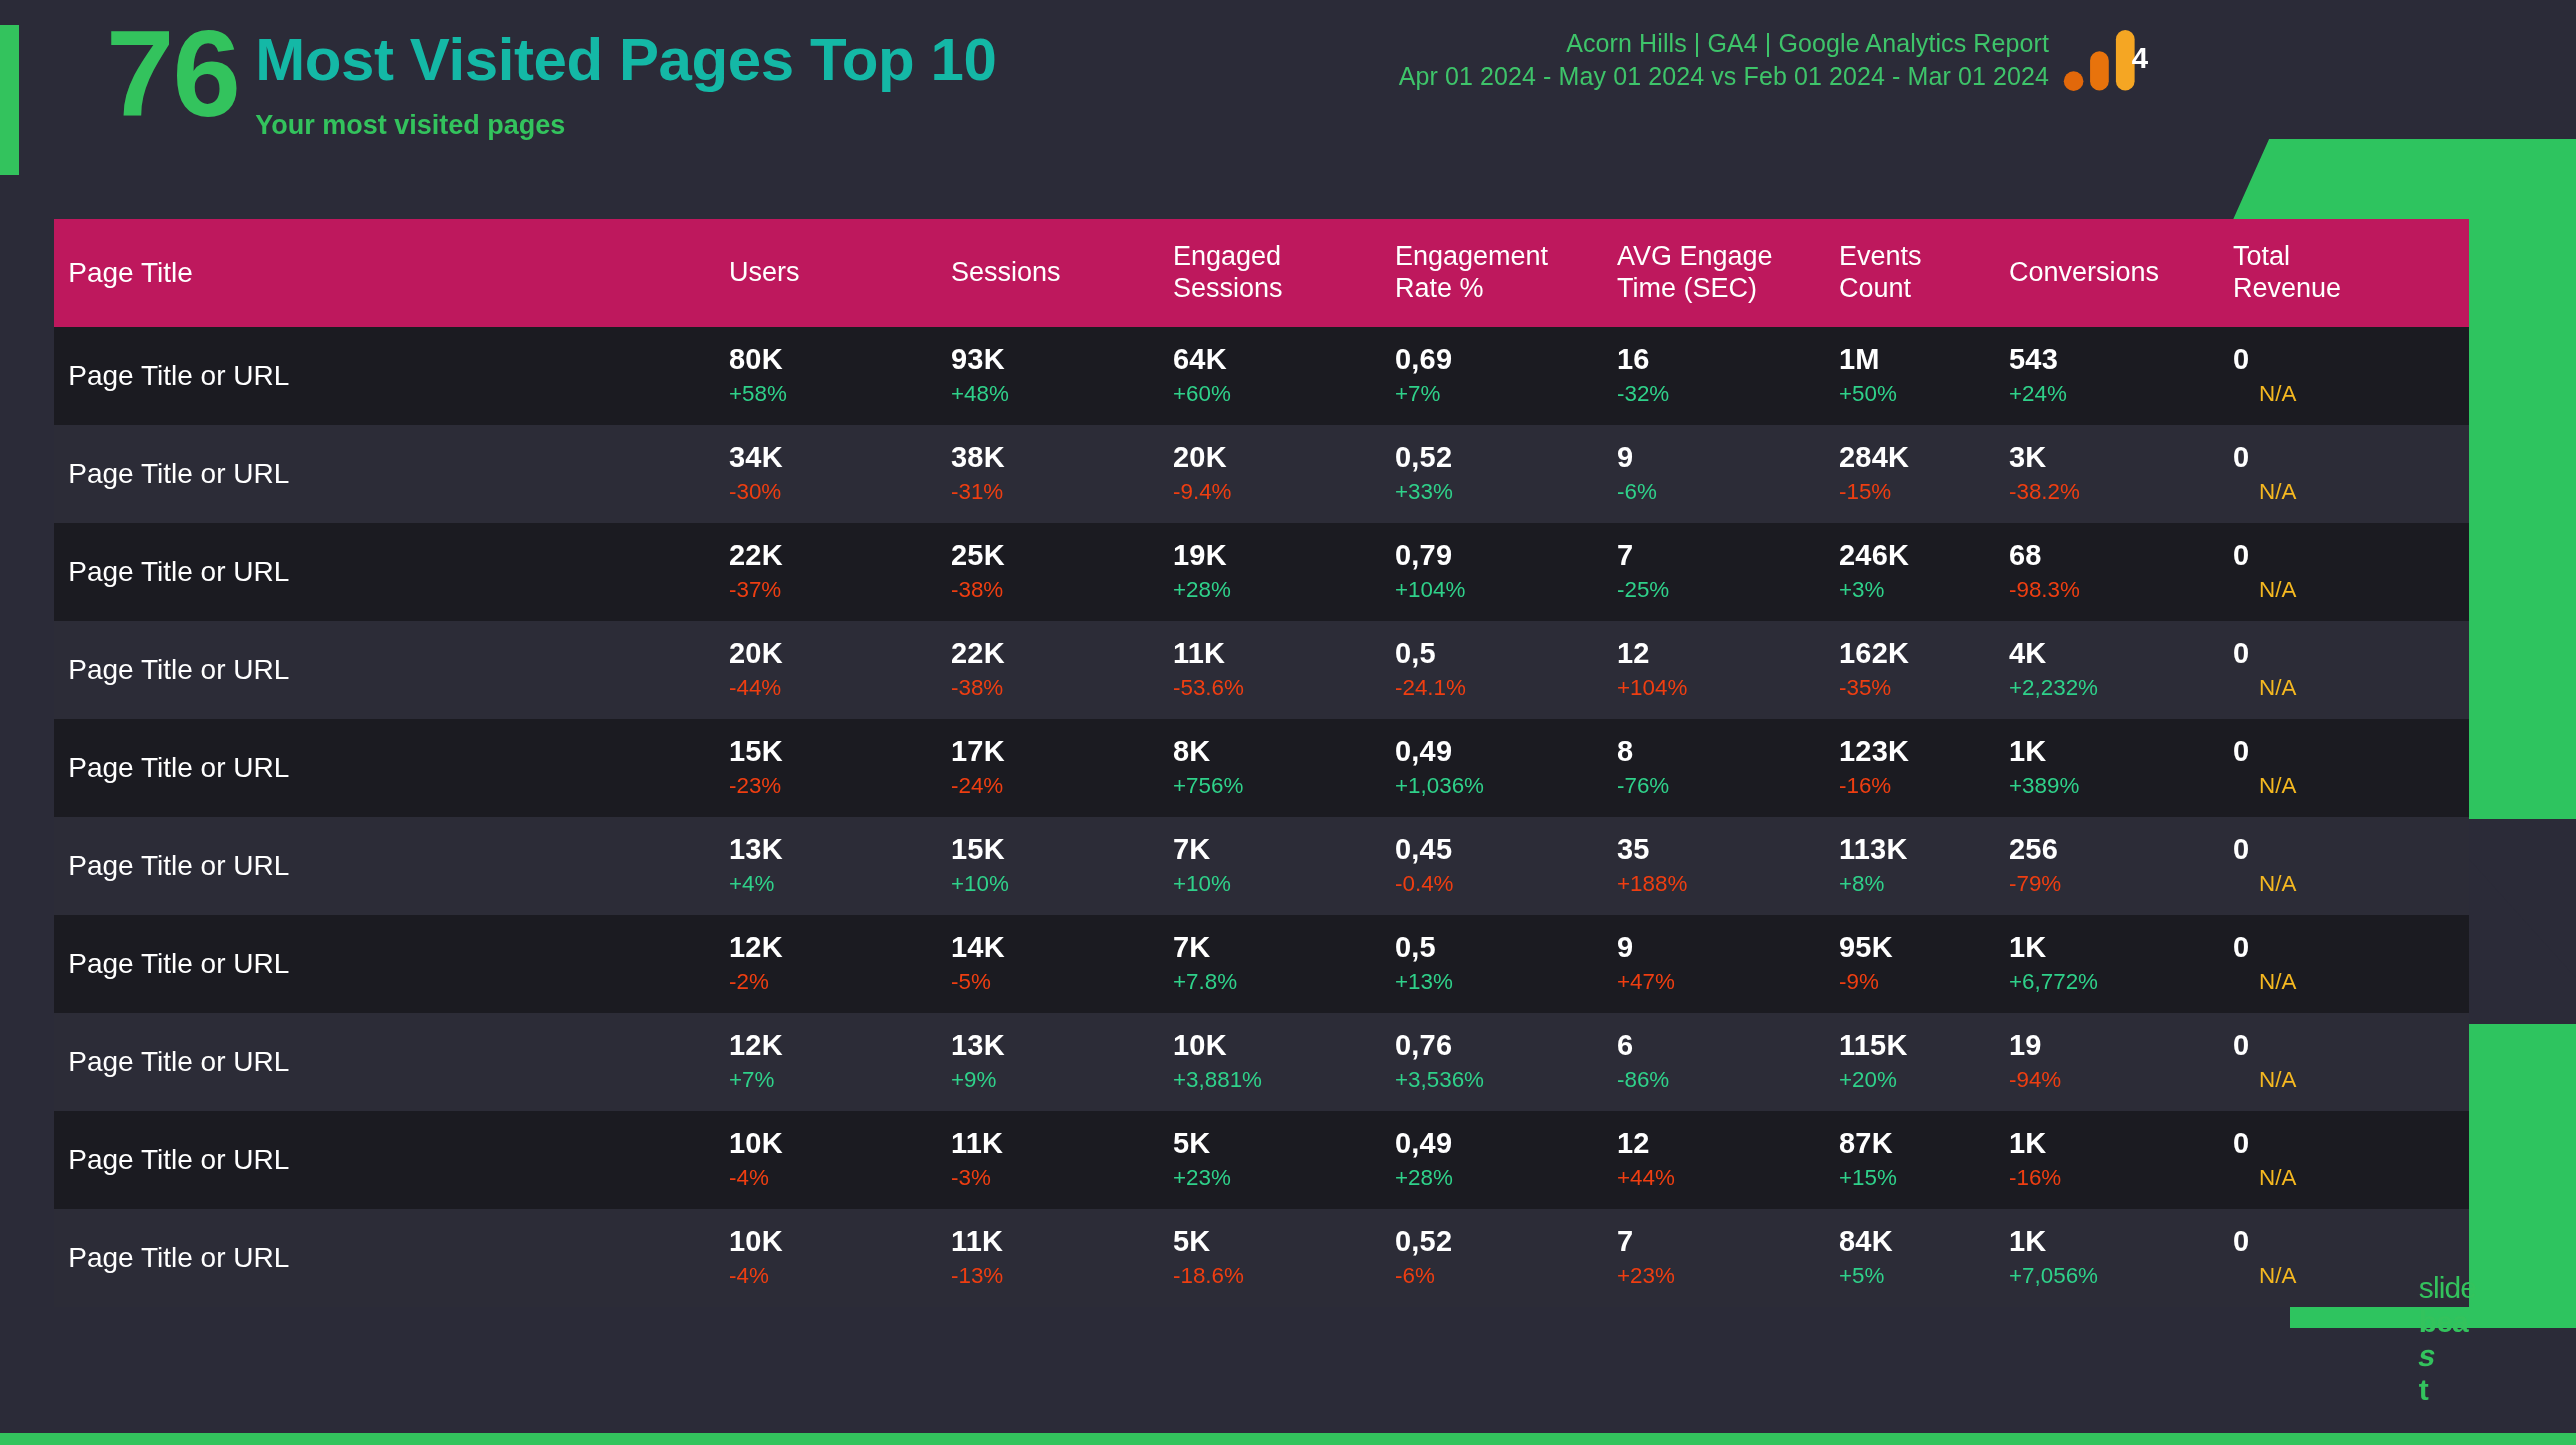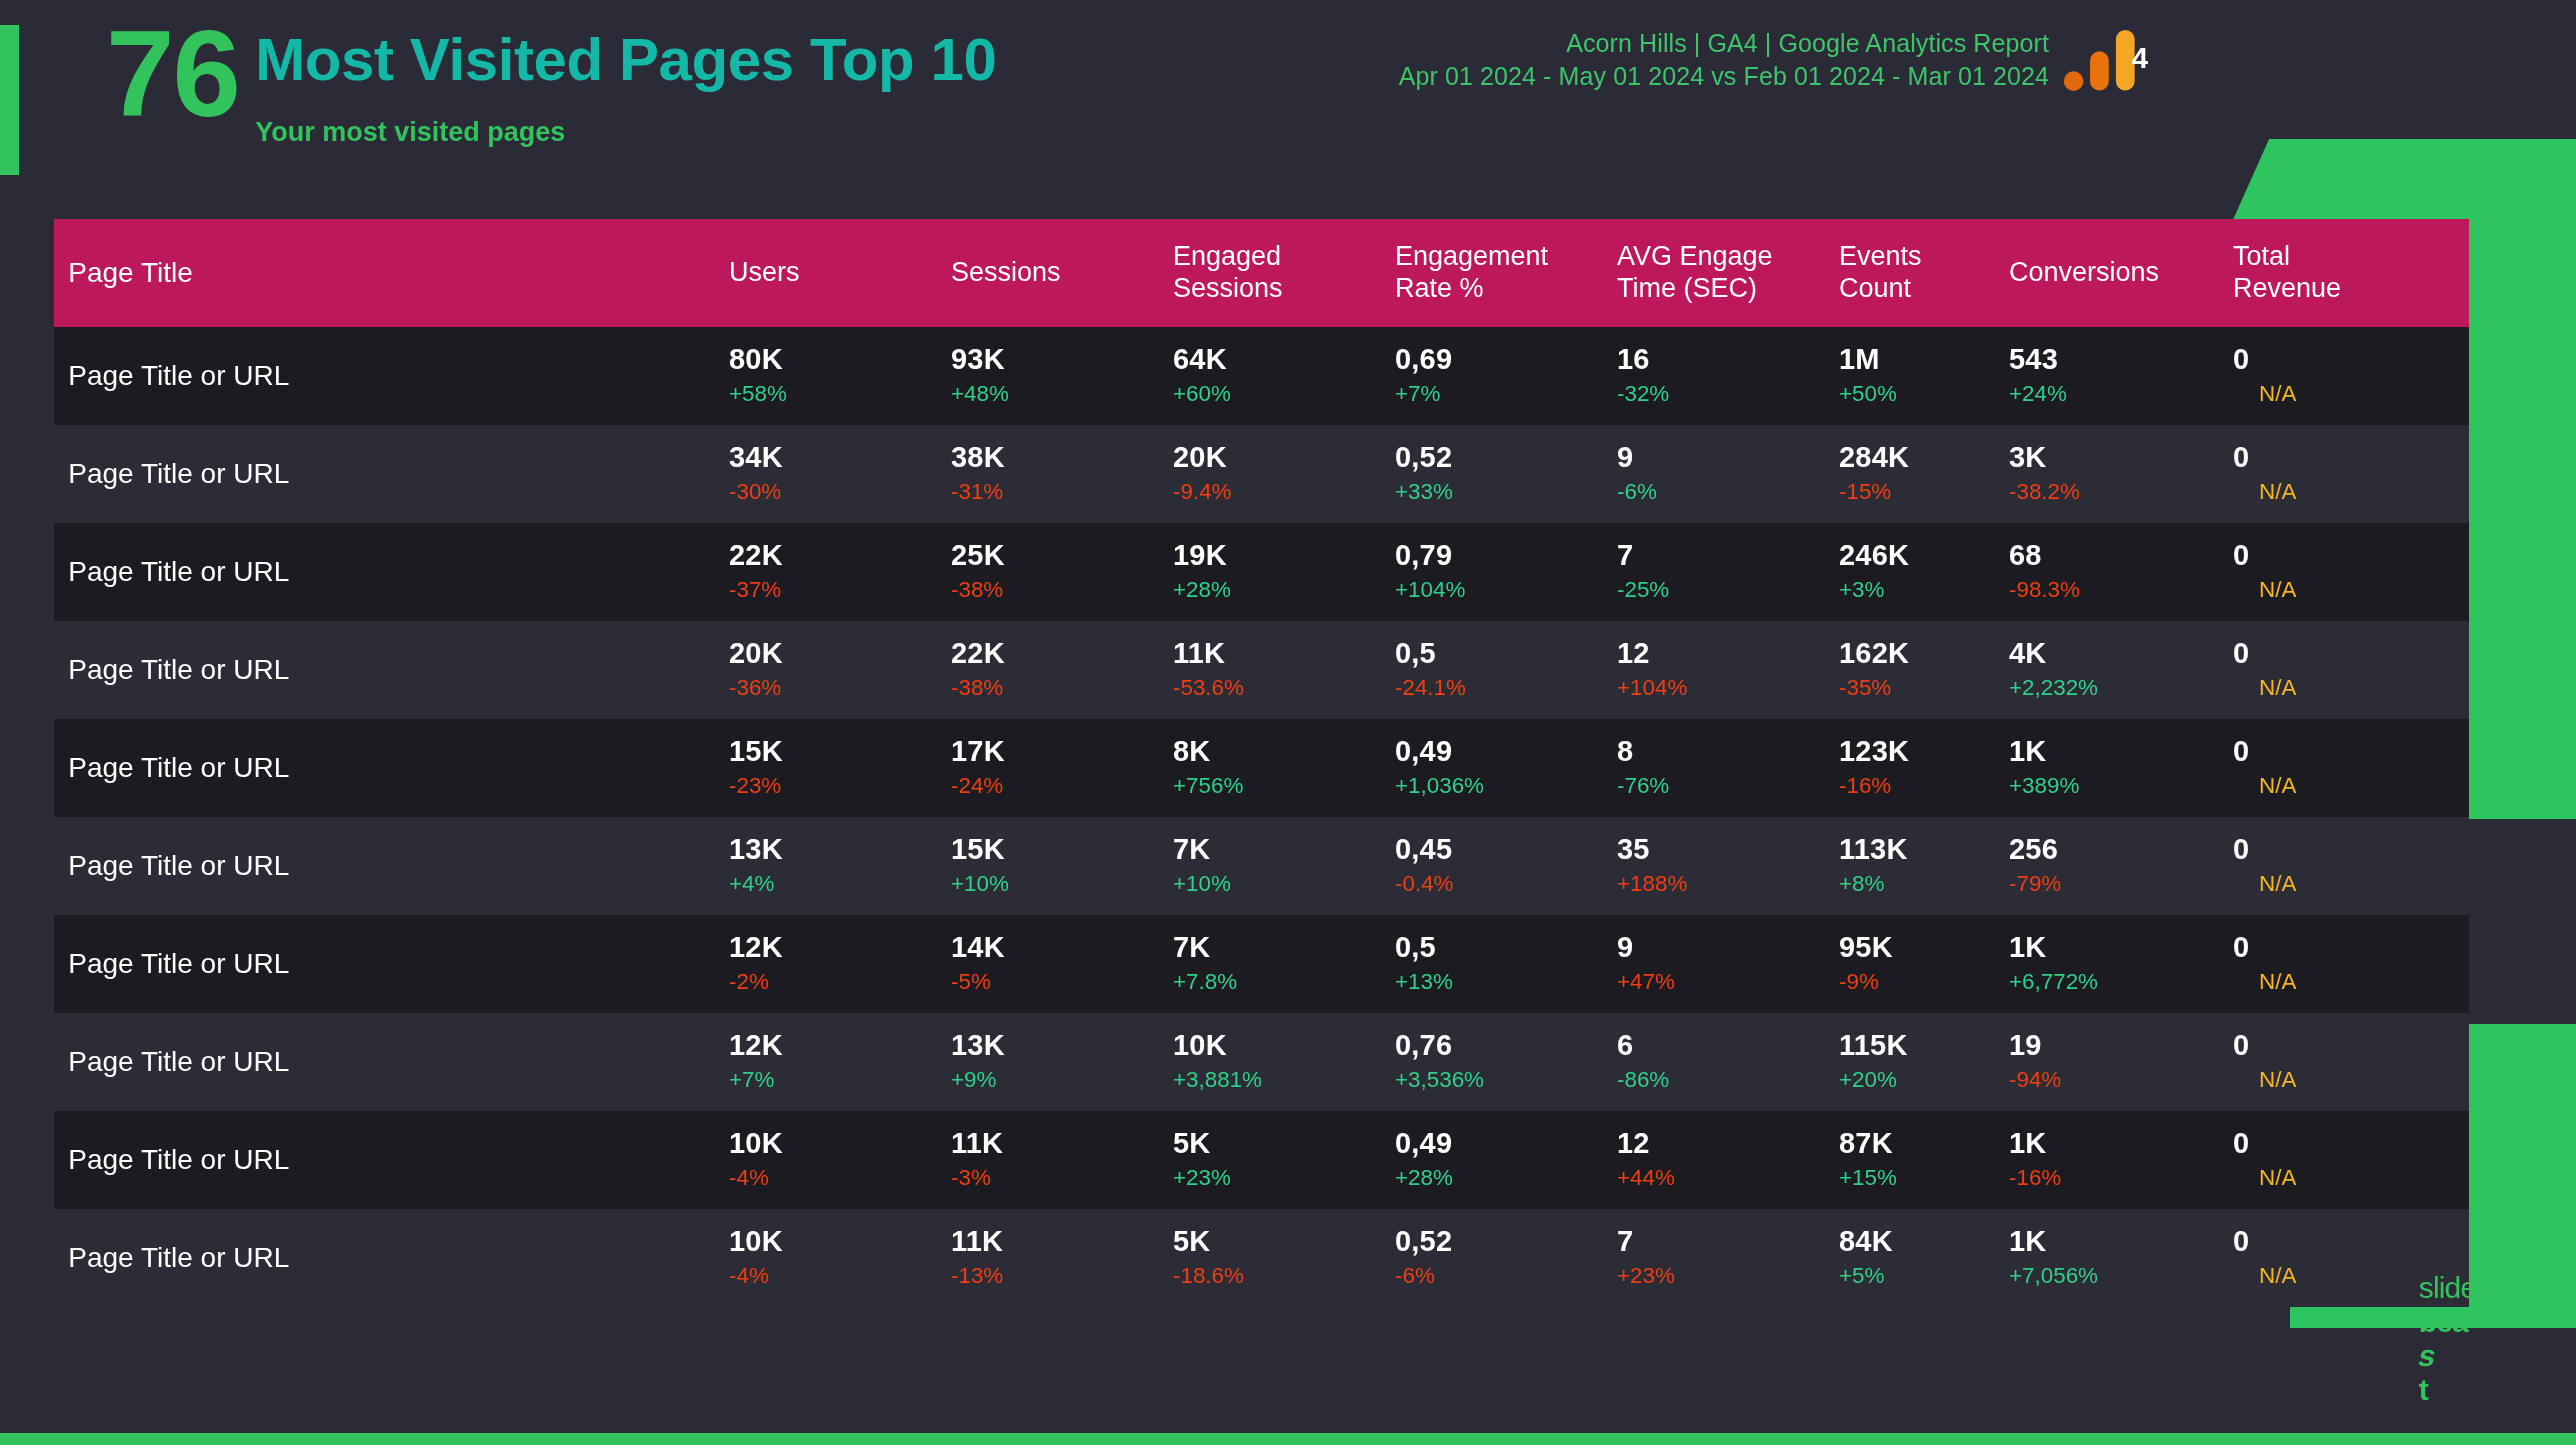--- a/index.html
+++ b/index.html
@@ -60,21 +60,21 @@
   }
   #title-texts { padding-top:14.3px; }
   #page-title {
     font-size:60px; line-height:1.0;
     font-weight:bold; color:#14b8a6;
     letter-spacing:-0.4px;
   }
   #page-subtitle {
     font-size:27px; line-height:1.0;
     font-weight:bold; color:#33c35d;
-    margin-top:29px;
+    margin-top:22px;
   }
 
   #report-meta {
     position:absolute; right:127px; top:27px;
     text-align:right;
     color:#3ec46a;
     font-size:25px; line-height:1.33;
     font-weight:normal;
     letter-spacing:0.1px;
   }
@@ -309,21 +309,21 @@
         </div>
         <div class="cell c-rev">
           <div class="val">0</div>
           <div class="delta na">N/A</div>
         </div>
       </div>
       <div class="row data-row even">
         <div class="cell c-title">Page Title or URL</div>
         <div class="cell c-metric">
           <div class="val">20K</div>
-          <div class="delta down">-36%</div>
+          <div class="delta down">-44%</div>
         </div>
         <div class="cell c-metric">
           <div class="val">22K</div>
           <div class="delta down">-38%</div>
         </div>
         <div class="cell c-metric">
           <div class="val">11K</div>
           <div class="delta down">-53.6%</div>
         </div>
         <div class="cell c-metric">

